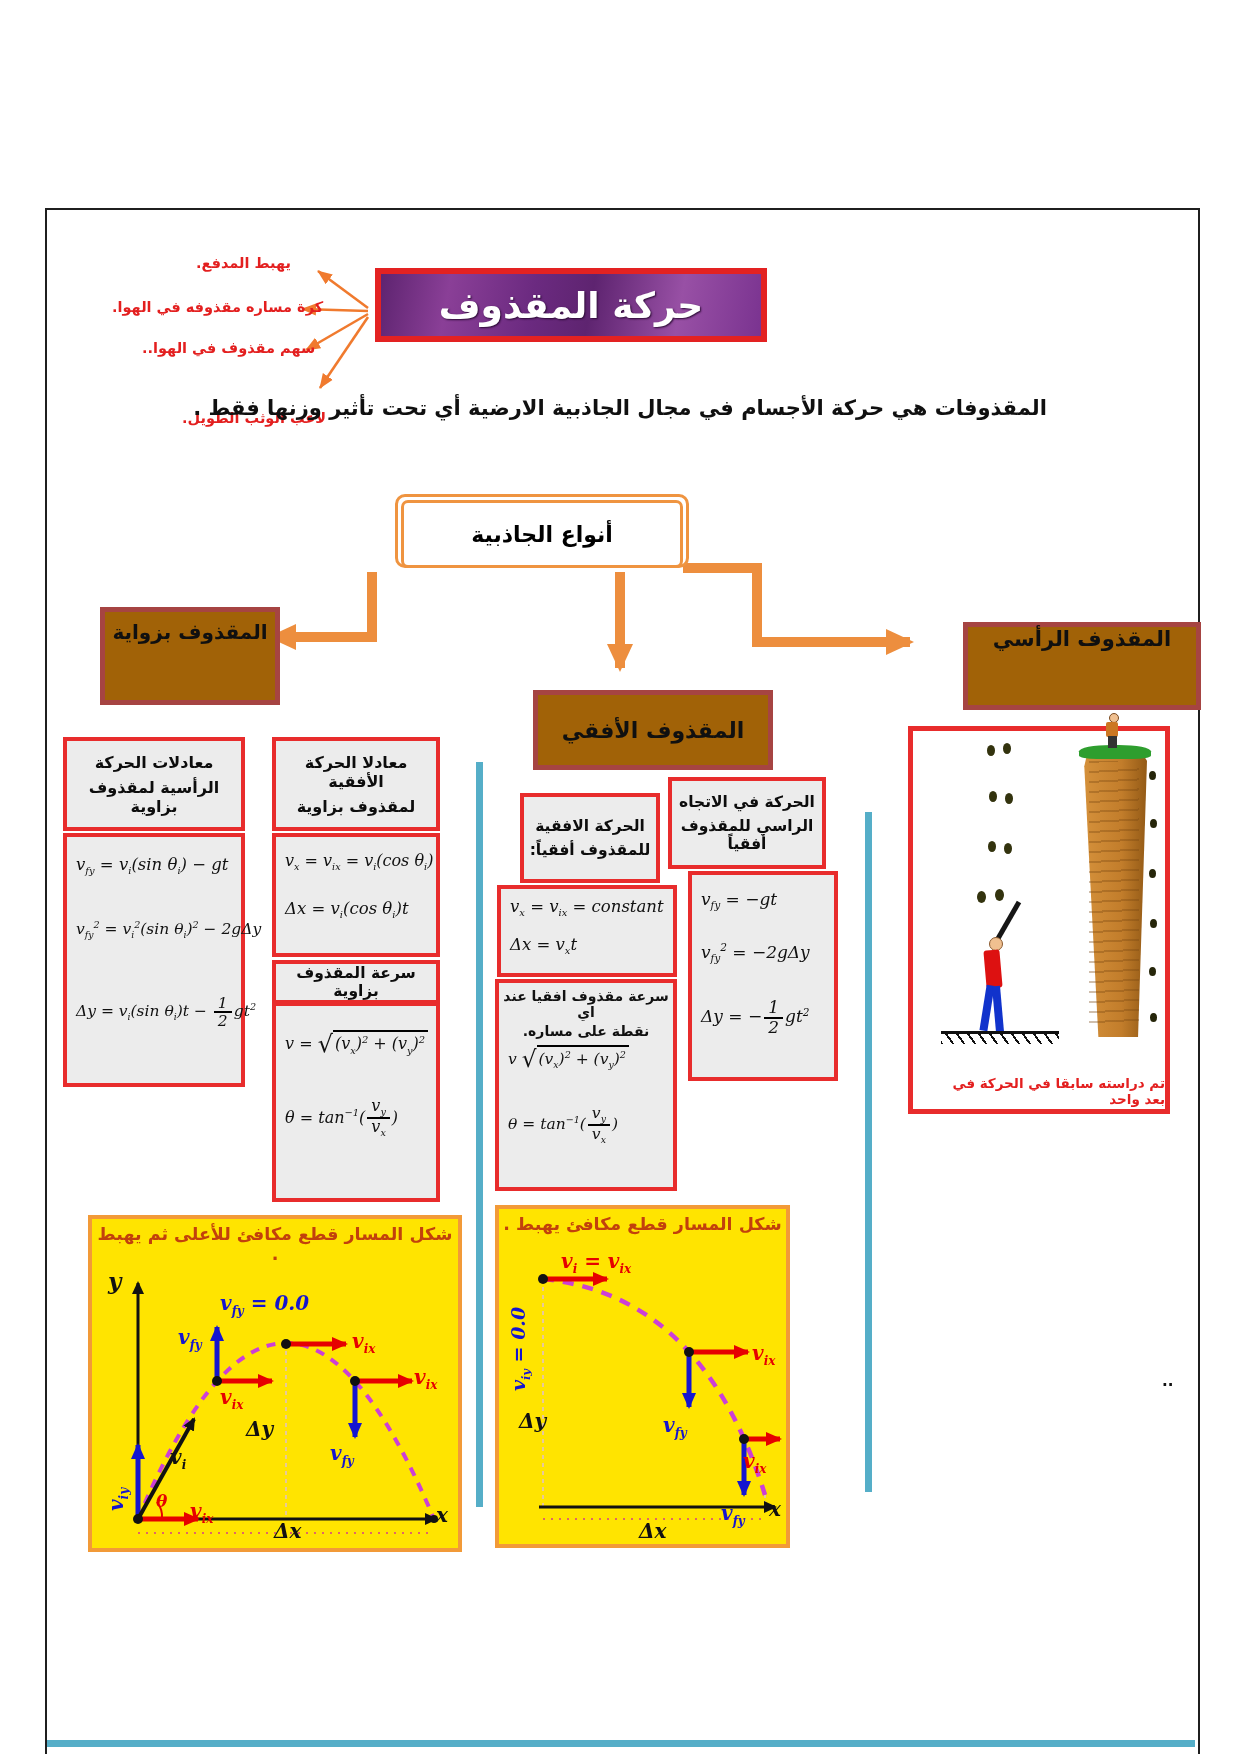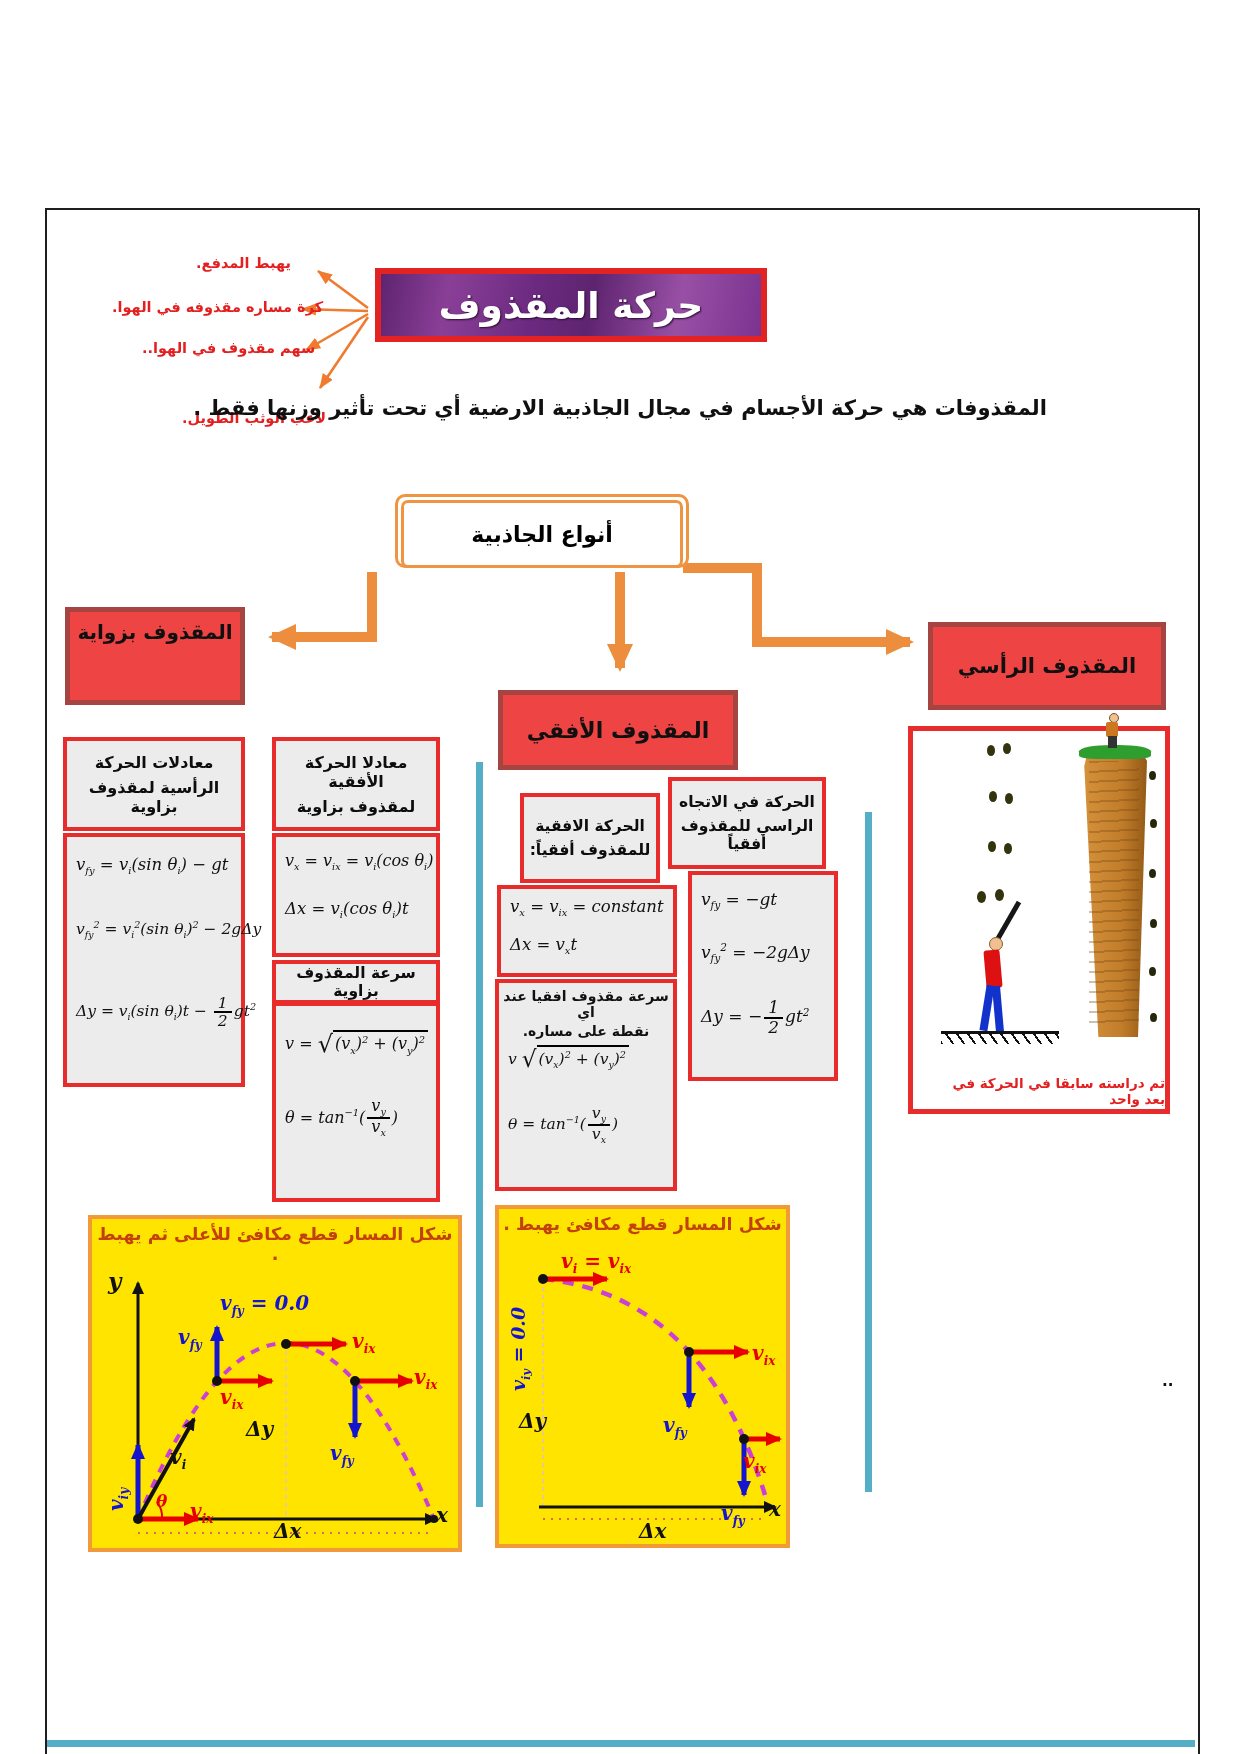--- a/index.html
+++ b/index.html
@@ -9,21 +9,21 @@
   .frame{border:2px solid #1f1f1f;border-bottom:none;}
   .ar{direction:rtl;font-weight:bold;color:#111;}
   .exlbl{color:#e31f1f;font-size:14.5px;font-weight:bold;direction:rtl;text-align:left;white-space:nowrap;}
   .banner{background:linear-gradient(100deg,#5e2470 0%,#8a3f97 18%,#6b2a80 40%,#5e2470 55%,#9850a5 78%,#7a3390 100%);
           border:6px solid #e32222;color:#fff;display:flex;align-items:center;justify-content:center;
           font-size:36px;font-weight:bold;text-shadow:1px 1px 2px #2a0a33;direction:rtl;}
   .defn{font-size:21px;font-weight:bold;color:#101010;text-align:center;direction:rtl;}
   .typesbox{border:3px solid #ef9440;border-radius:10px;background:#fff;padding:3px;}
   .typesbox .inner{border:3px solid #ef9440;border-radius:7px;height:100%;display:flex;align-items:center;justify-content:center;
           font-size:22px;font-weight:bold;direction:rtl;}
-  .branch{border:5px solid #a64442;background:#ef4444;direction:rtl;font-weight:bold;color:#101010;text-align:center;}
+  .branch{border:5px solid #a64442;background:#a16207;direction:rtl;font-weight:bold;color:#101010;text-align:center;margin-left:35px;}
   .eqhdr{border:4px solid #e82c2c;background:#ececec;direction:rtl;text-align:center;font-weight:bold;color:#0d0d0d;
          display:flex;flex-direction:column;justify-content:center;gap:6px;}
   .eqbody{border:4px solid #e82c2c;background:#ececec;}
   .eq{font-family:"DejaVu Serif",serif;font-style:italic;font-size:18px;color:#111;direction:ltr;text-align:left;
       position:absolute;left:9px;white-space:nowrap;}
   .eq sub{font-size:.6em;font-style:italic;}
   .eq sup{font-size:.62em;}
   .fr{display:inline-block;vertical-align:middle;text-align:center;margin:0 2px;line-height:1.05;}
   .fn{display:block;border-bottom:2px solid #000;padding:0 4px;}
   .fd{display:block;padding:0 4px;}
@@ -96,21 +96,21 @@
   <div class="abs typesbox" style="left:395px;top:494px;width:282px;height:62px;">
     <div class="inner">أنواع الجاذبية</div>
   </div>
 
   <div class="abs branch" style="left:65px;top:607px;width:170px;height:80px;font-size:20px;padding-top:8px;">
     <span>المقذوف بزواية</span>
   </div>
   <div class="abs branch" style="left:498px;top:690px;width:230px;height:70px;font-size:22px;display:flex;align-items:center;justify-content:center;">
     <span>المقذوف الأفقي</span>
   </div>
-  <div class="abs branch" style="left:928px;top:622px;width:228px;height:78px;font-size:21px;display:flex;align-items:center;justify-content:center;">
+  <div class="abs branch" style="left:928px;top:622px;width:228px;height:78px;font-size:21px;display:flex;align-items:flex-start;justify-content:center;">
     <span>المقذوف الرأسي</span>
   </div>
 
   <div class="abs teal" style="left:476px;top:762px;width:7px;height:745px;"></div>
   <div class="abs teal" style="left:865px;top:812px;width:7px;height:680px;"></div>
 
   <div class="abs eqhdr" style="left:63px;top:737px;width:174px;height:86px;font-size:16px;">
     <div>معادلات الحركة</div>
     <div>الرأسية لمقذوف بزاوية</div>
   </div>

